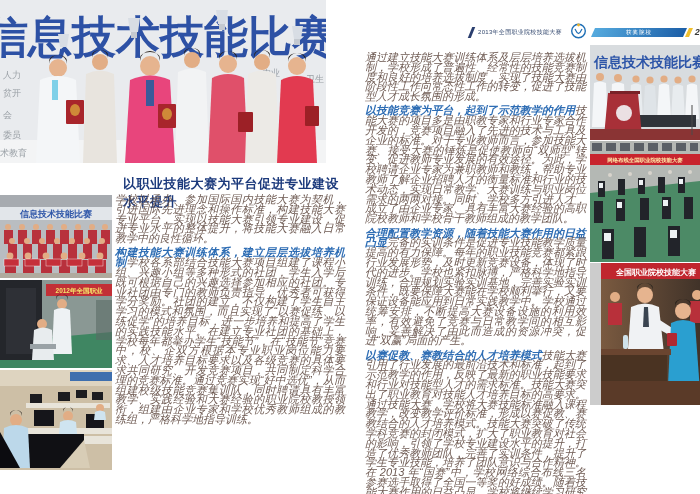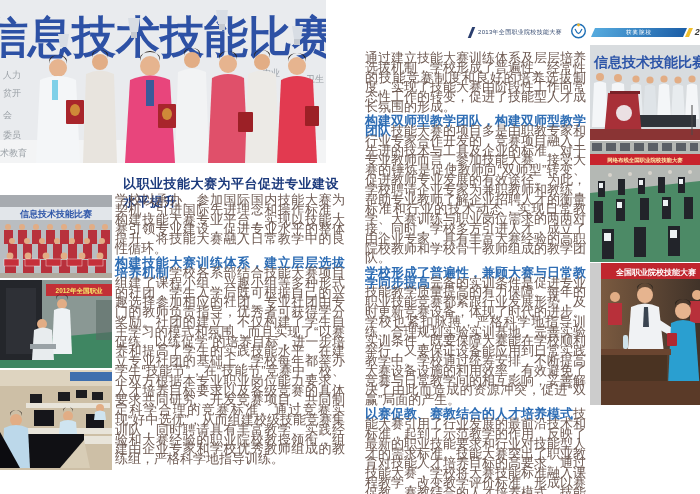--- a/index.html
+++ b/index.html
@@ -5,22 +5,22 @@
   html,body{margin:0;padding:0;}
   body{width:700px;height:494px;background:#ffffff;position:relative;overflow:hidden;
        font-family:"Liberation Sans","DejaVu Sans",sans-serif;}
   .ph{position:absolute;overflow:hidden;background:#ccc;}
   .ph svg{display:block;}
 
   
   .heading{position:absolute;left:123px;top:175px;width:222px;
            font-size:13px;font-weight:bold;color:#1c3a7c;letter-spacing:.5px;}
   .body-col{position:absolute;left:115px;top:195px;width:230px;}
-  .body-col p, .rp-text p{margin:0 0 4.5px 0;font-size:13px;line-height:9.8px;
-           color:#6e5a52;text-align:justify;}
+  .body-col p, .rp-text p{margin:0 0 4.5px 0;font-size:11px;line-height:9.8px;
+           color:#6e5a52;text-align:justify;font-style:italic;}
   .lead{color:#2e6db4;font-weight:bold;}
 
   
   .rp-header{position:absolute;left:470px;top:25px;height:14px;display:flex;align-items:center;}
   .hdr-slash{width:3px;height:11px;background:#2a3e6e;transform:skewX(-22deg);margin-right:5px;}
   .hdr-event{font-size:6px;color:#33486e;letter-spacing:.3px;white-space:nowrap;}
   .hdr-logo{margin:0 6px 0 8px;}
   .hdr-banner{width:92px;height:9px;transform:skewX(-24deg);
       background:linear-gradient(90deg,#55aade,#1c5fa8);display:flex;align-items:center;justify-content:center;}
   .hdr-banner span{transform:skewX(24deg);color:#ffffff;font-size:5.5px;letter-spacing:1px;}
@@ -252,22 +252,22 @@
   </div>
   <div class="hdr-banner">
     <span>获奖院校</span>
   </div>
   <div class="hdr-notch"></div>
   <div class="hdr-page">271</div>
 </div>
 
 <div class="rp-text">
   <p><span>通过建立技能大赛训练体系及层层培养选拔机制，学校形成了普遍性、经常性的技能竞赛制度和良好的培养选拔制度，实现了技能大赛由阶段性工作向常态性工作的转变，促进了技能型人才成长氛围的形成。</span></p>
-  <p><span class="lead">构建双师型教学团队，构建双师型教学团队</span><span>技能大赛的项目多是由职教专家和行业专家合作开发的，竞赛项目融入了先进的技术与工具及企业的标准。对于专业教师而言，参加技能大赛、接受大赛的锤炼是促使教师向“双师型”转变、促进教师专业发展的有效途径。为此，学校聘请企业专家为兼职教师和教练，帮助专业教师了解企业招聘人才的衡量标准和行业的技术动态，实现日常教学、大赛训练与职业岗位需求的两两对接。同时，学校多方引进人才，成立了由企业专家、具有丰富大赛经验的高职院校教师和学校骨干教师组成的教学团队。</span></p>
-  <p><span class="lead">学校形成了普遍性，兼顾大赛与日常教学同步提高</span><span>完备的实训条件是促进专业技能教学质量提高的有力保障。每年的职业技能竞赛都紧跟行业发展形势，及时更新竞赛设备，体现了时代的进步。学校也紧扣脉搏，严格科学地指导训练，合理规划实验实训基地，完善实验实训条件，既要保障大赛能在学校顺利举行，又要保证设备能应用到日常实践教学中。学校通过统筹安排，不断提高大赛设备设施的利用效率，有效避免了竞赛与日常教学间的相互影响，妥善解决了由此而造成的资源冲突，促进“双赢”局面的产生。</span></p>
+  <p><span class="lead">以技能竞赛为平台，起到了示范教学的作用</span><span>技能大赛的项目多是由职教专家和行业专家合作开发的，竞赛项目融入了先进的技术与工具及企业的标准。对于专业教师而言，参加技能大赛、接受大赛的锤炼是促使教师向“双师型”转变、促进教师专业发展的有效途径。为此，学校聘请企业专家为兼职教师和教练，帮助专业教师了解企业招聘人才的衡量标准和行业的技术动态，实现日常教学、大赛训练与职业岗位需求的两两对接。同时，学校多方引进人才，成立了由企业专家、具有丰富大赛经验的高职院校教师和学校骨干教师组成的教学团队。</span></p>
+  <p><span class="lead">合理配置教学资源，随着技能大赛作用的日益凸显</span><span>完备的实训条件是促进专业技能教学质量提高的有力保障。每年的职业技能竞赛都紧跟行业发展形势，及时更新竞赛设备，体现了时代的进步。学校也紧扣脉搏，严格科学地指导训练，合理规划实验实训基地，完善实验实训条件，既要保障大赛能在学校顺利举行，又要保证设备能应用到日常实践教学中。学校通过统筹安排，不断提高大赛设备设施的利用效率，有效避免了竞赛与日常教学间的相互影响，妥善解决了由此而造成的资源冲突，促进“双赢”局面的产生。</span></p>
   <p><span class="lead">以赛促教、赛教结合的人才培养模式</span><span>技能大赛引用了行业发展的最前沿技术和标准，起到了示范教学的作用，反映了最新的职业技能要求和行业对技能型人才的需求标准。技能大赛突出了职业教育对技能人才培养目标的高要求。通过技能大赛，学校将大赛技能标准融入课程教学，改变教学评价标准，形成以赛促教、赛教结合的人才培养模式。技能大赛突破了传统学科竞赛的封闭模式，扩大了职业教育对社会的影响，引领了学校专业建设水平的提升，打造了优秀教师团队，完善了实训条件，提升了学生专业技能，培养了团队意识与合作精神。在 2013 年“国赛”中，学校网络综合布线三名参赛选手取得了全国一等奖的好成绩。随着技能大赛作用的日益凸显，学校将继续学习研究技能大赛，注重技能培训，加强专业的内涵建设，促进专业水平的整体提升，快步走上良性循环发展的轨道，为职教发展再做贡献，充分起到示范引领和辐射作用。</span></p>
 </div>
 
 <div class="ph" style="left:590px;top:45px;width:110px;height:95px;">
   <svg width="110" height="95" viewBox="0 0 110 95" xmlns="http://www.w3.org/2000/svg">
     <rect width="110" height="95" fill="#d8dcdf"></rect>
     <text x="60" y="22" text-anchor="middle" font-size="14" font-weight="bold" fill="#2d55a8">信息技术技能比赛</text>
     <g>
       <g transform="translate(2,28)">
         <circle cx="8" cy="4" r="4" fill="#e2ad85"></circle>

